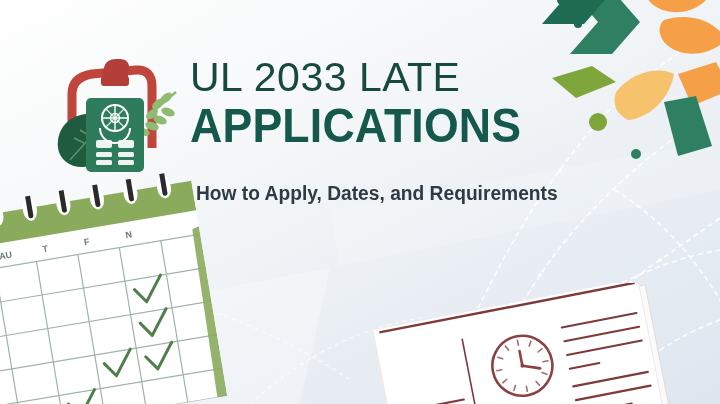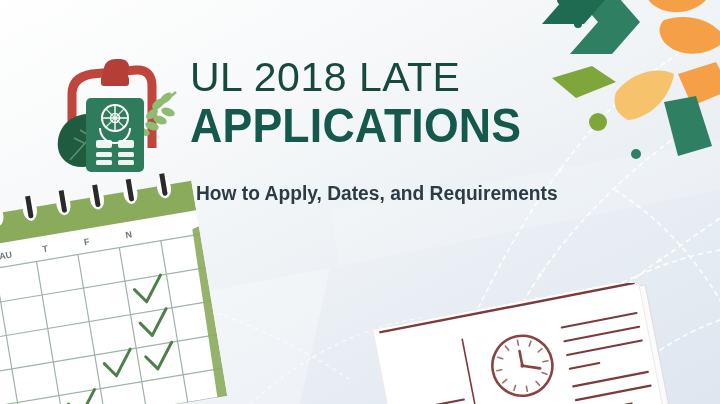--- a/index.html
+++ b/index.html
@@ -307,18 +307,18 @@
 
       <g stroke="#7e3a3a" stroke-width="2.2" stroke-linecap="round">
         <path d="M24,104 L86,104"></path>
         <path d="M24,120 L86,120"></path>
         <path d="M24,136 L66,136"></path>
       </g>
     </g>
   </svg>
 
   <div class="headline">
-    <div class="title-line1">UL 2018 LATE</div>
+    <div class="title-line1">UL 2033 LATE</div>
     <div class="title-line2">APPLICATIONS</div>
     <div class="subtitle">How to Apply, Dates, and Requirements</div>
   </div>
 
 </div>
 
 </body></html>

